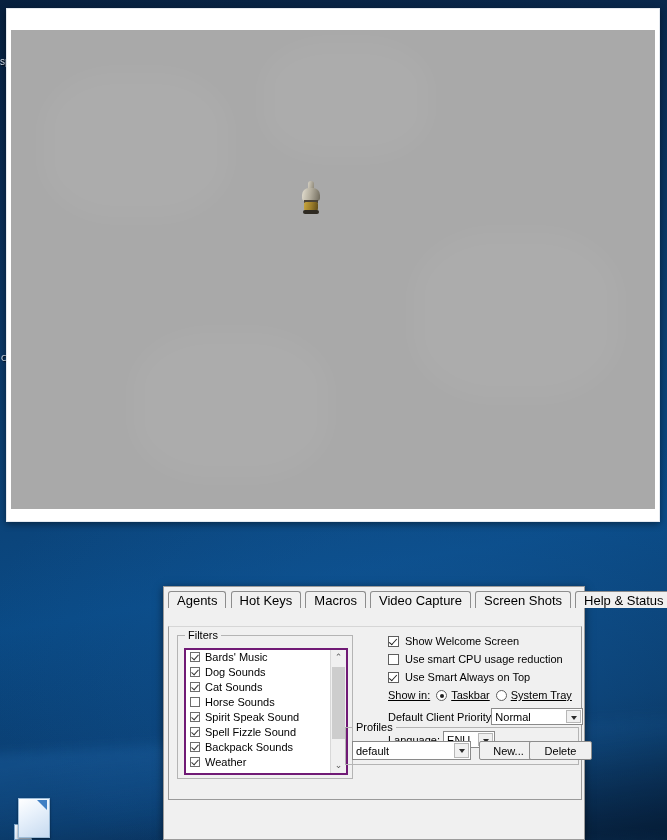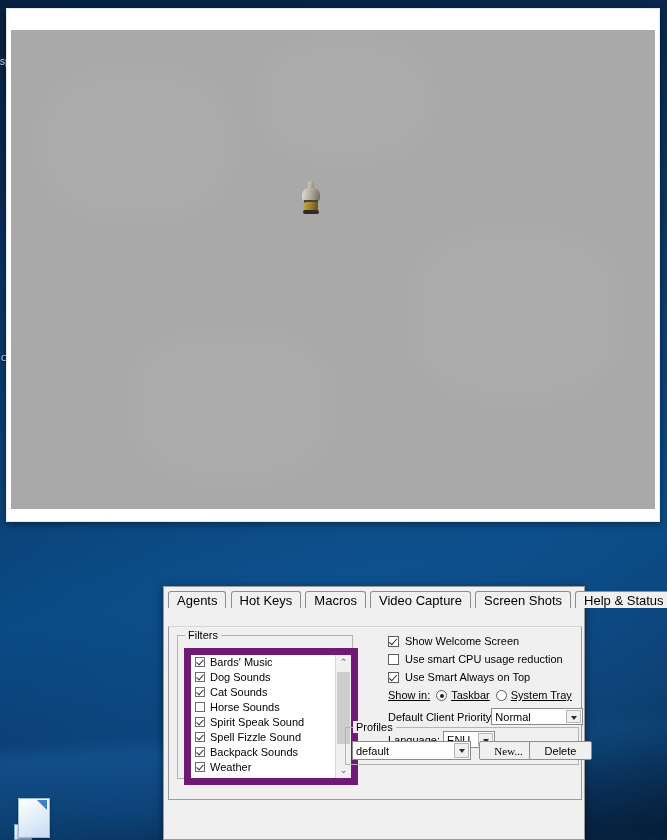--- a/index.html
+++ b/index.html
@@ -206,21 +206,21 @@
   }
   #filters-group {
     left: 8px; top: 8px;
     width: 174px; height: 142px;
   }
   #filters-list {
     position: absolute;
     left: 6px; top: 12px;
     width: 160px; height: 123px;
     background: #ffffff;
-    border: 7px solid #701a75;
+    border: 2px solid #701a75;
     overflow: hidden;
   }
   .filter-item {
     height: 15px;
     line-height: 15px;
     padding-left: 4px;
     white-space: nowrap;
     font-size: 11px;
   }
   .cb {
@@ -480,19 +480,19 @@
       <div class="opt-row" style="top:104px;">
         <span>Language:</span>&nbsp;<span class="combo" style="width:52px;"><span class="val">ENU</span><span class="arrow"></span></span>
       </div>
 
       <div class="groupbox" id="profiles-group">
         <div class="gb-title">Profiles</div>
         <span class="combo" style="position:absolute; left:6px; top:13px; width:119px; height:19px;">
           <span class="val" style="line-height:17px;">default</span>
           <span class="arrow" style="height:15px;"></span>
         </span>
-        <span class="btn" style="position:absolute; left:133px; top:13px; width:59px;font-family:Liberation Serif, serif;">New...</span>
+        <span class="btn" style="position:absolute; left:133px; top:13px; width:59px;">New...</span>
         <span class="btn" style="position:absolute; left:183px; top:13px; width:63px;">Delete</span>
       </div>
 
     </div>
   </div>
 </div>
 
 </body></html>

